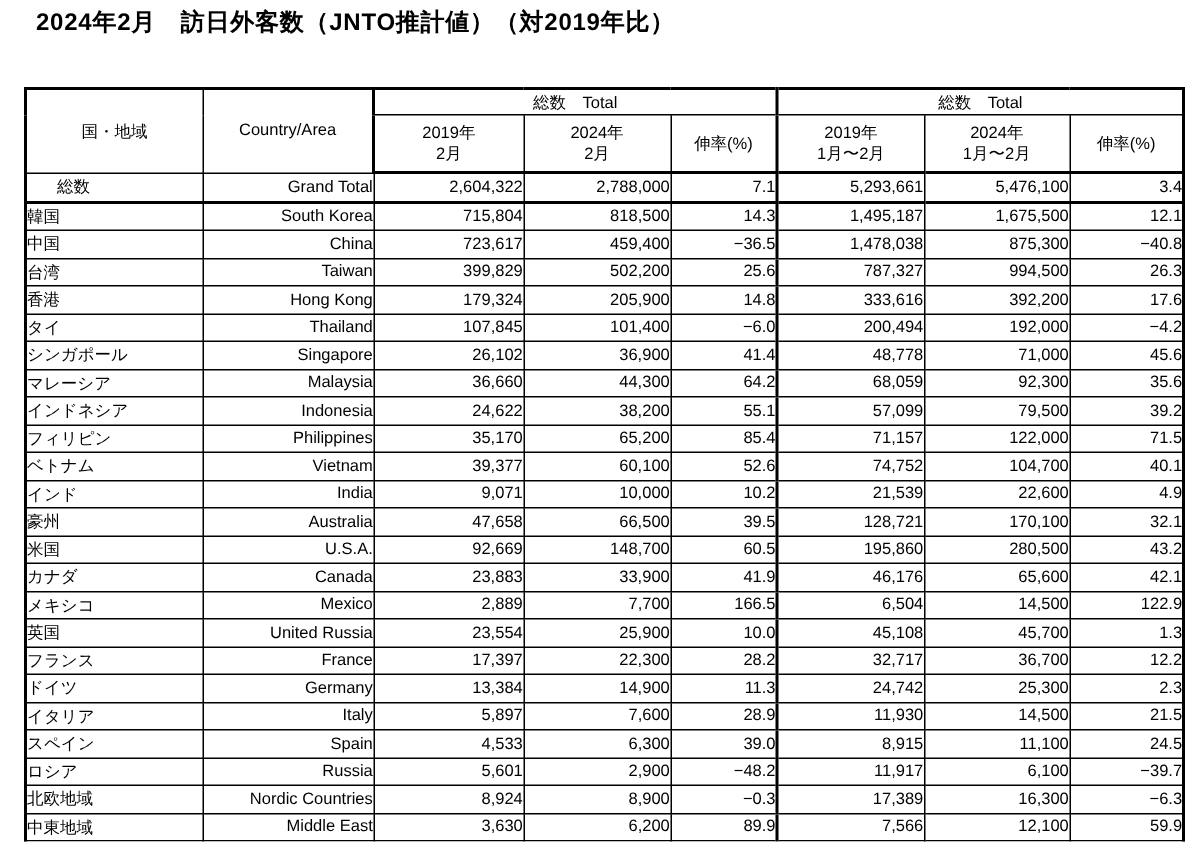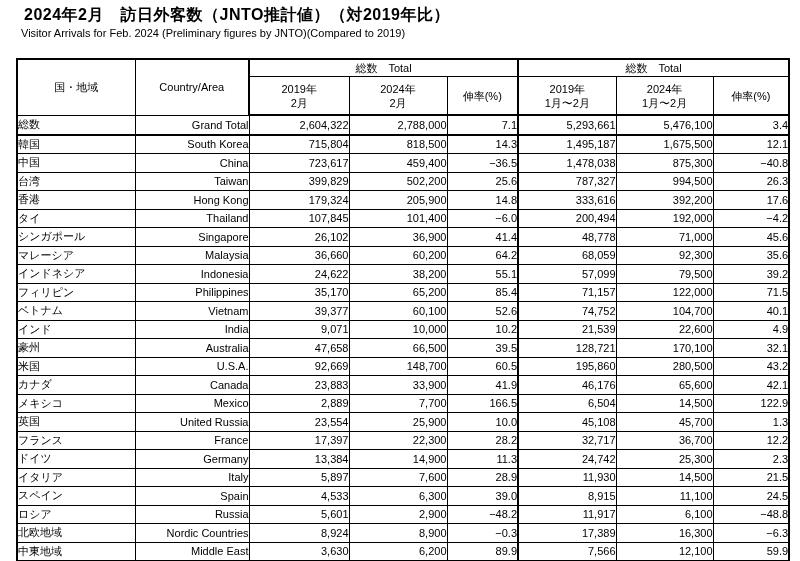--- a/index.html
+++ b/index.html
@@ -53,32 +53,31 @@
     border: 2px solid #000;
   }
   
   tr.hrow1 th { height: 16px; vertical-align: middle; }
   tr.hrow2 th { height: 37px; text-align: center; vertical-align: middle; line-height: 14px; }
   th.namehead { vertical-align: middle; text-align: center; border-bottom: 2px solid #000; }
   tr.hrow2 th { border-bottom: 2px solid #000; }
   .thickleft { border-left: 2px solid #000 !important; }
   
   tr.datarow td { height: 17.5px; vertical-align: middle; }
-  tr.total-row td { border-bottom: 2px solid #000; }
+  tr.total-row td { border-bottom: 2px solid #000; padding-left: 20px; }
   td.jp { text-align: left; padding-left: 4px; }
   td.en { text-align: right; padding-left: 4px; }
   td.num { text-align: right; padding-right: 5px; }
 </style>
 </head>
 <body>
 
 <div class="page">
 
   <div class="title">2024年2月　訪日外客数（JNTO推計値）（対2019年比）</div>
-  <div class="subtitle">Visitor Arrivals for Feb. 2024 (Preliminary figures by JNTO)(Compared to 2019)</div>
 
   <table class="jnto">
     <colgroup>
       <col style="width:118px">
       <col style="width:114px">
       <col style="width:100px">
       <col style="width:98px">
       <col style="width:71px">
       <col style="width:98px">
       <col style="width:97px">
@@ -180,21 +179,21 @@
           <td class="num">36,900</td>
           <td class="num">41.4</td>
           <td class="num thickleft">48,778</td>
           <td class="num">71,000</td>
           <td class="num">45.6</td>
         </tr>
         <tr class="datarow">
           <td class="jp">マレーシア</td>
           <td class="en">Malaysia</td>
           <td class="num">36,660</td>
-          <td class="num">60,200</td>
+          <td class="num">44,300</td>
           <td class="num">64.2</td>
           <td class="num thickleft">68,059</td>
           <td class="num">92,300</td>
           <td class="num">35.6</td>
         </tr>
         <tr class="datarow">
           <td class="jp">インドネシア</td>
           <td class="en">Indonesia</td>
           <td class="num">24,622</td>
           <td class="num">38,200</td>
@@ -324,21 +323,21 @@
           <td class="num">24.5</td>
         </tr>
         <tr class="datarow">
           <td class="jp">ロシア</td>
           <td class="en">Russia</td>
           <td class="num">5,601</td>
           <td class="num">2,900</td>
           <td class="num">−48.2</td>
           <td class="num thickleft">11,917</td>
           <td class="num">6,100</td>
-          <td class="num">−48.8</td>
+          <td class="num">−39.7</td>
         </tr>
         <tr class="datarow">
           <td class="jp">北欧地域</td>
           <td class="en">Nordic Countries</td>
           <td class="num">8,924</td>
           <td class="num">8,900</td>
           <td class="num">−0.3</td>
           <td class="num thickleft">17,389</td>
           <td class="num">16,300</td>
           <td class="num">−6.3</td>

